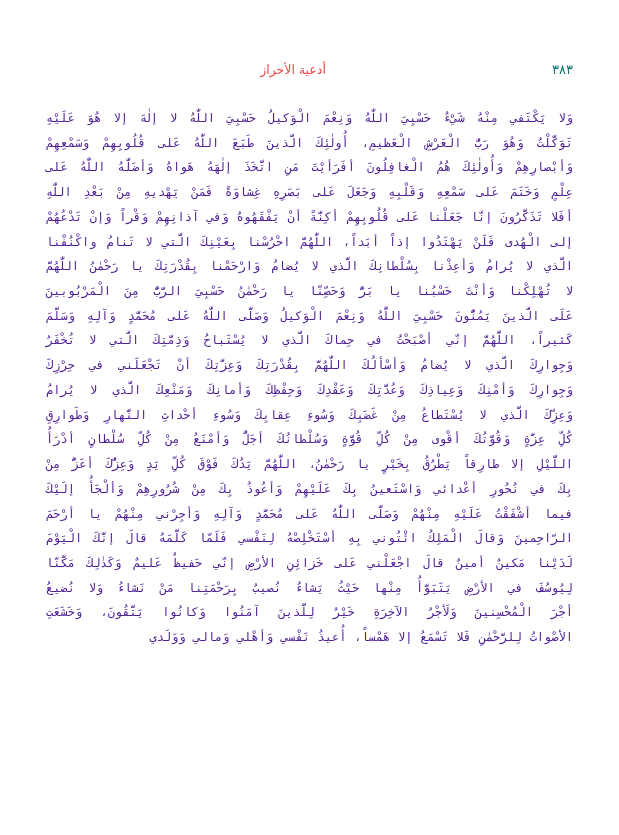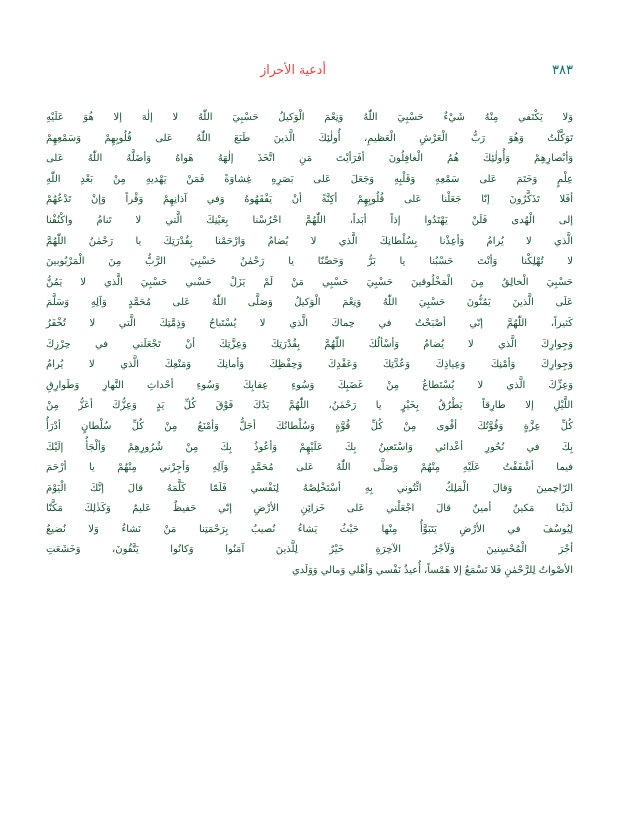--- a/index.html
+++ b/index.html
@@ -45,24 +45,24 @@
     text-align: center;
     flex: 0 0 auto;
     margin-right: auto;
     margin-left: auto;
     transform: translateX(-6px);
   }
   .body-text {
     direction: rtl;
     text-align: justify;
     text-align-last: right;
-    font-family: Liberation Serif, serif;
-    font-size: 10px;
+    font-family: Liberation Mono, monospace;
+    font-size: 12px;
     line-height: 2.06;
-    color: #14532d;
+    color: #4c1d95;
     word-spacing: 0.5px;
   }
   .body-text .line {
     display: block;
     text-align: justify;
     text-align-last: justify;
     white-space: nowrap;
   }
   .body-text .line.last {
     text-align-last: right;
@@ -80,28 +80,27 @@
 
   <div class="body-text">
     <span class="line">وَلا يَكْتَفي مِنْهُ شَيْءٌ حَسْبِيَ اللّٰهُ وَنِعْمَ الْوَكيلُ حَسْبِيَ اللّٰهُ لا إلٰهَ إلا هُوَ عَلَيْهِ</span>
     <span class="line">تَوَكَّلْتُ وَهُوَ رَبُّ الْعَرْشِ الْعَظيمِ، أُولٰئِكَ الَّذينَ طَبَعَ اللّٰهُ عَلى قُلُوبِهِمْ وَسَمْعِهِمْ</span>
     <span class="line">وَأبْصارِهِمْ وَأُولٰئِكَ هُمُ الْغافِلُونَ أفَرَأيْتَ مَنِ اتَّخَذَ إلٰهَهُ هَواهُ وَأضَلَّهُ اللّٰهُ عَلى</span>
     <span class="line">عِلْمٍ وَخَتَمَ عَلى سَمْعِهِ وَقَلْبِهِ وَجَعَلَ عَلى بَصَرِهِ غِشاوَةً فَمَنْ يَهْديهِ مِنْ بَعْدِ اللّٰهِ</span>
     <span class="line">أفَلا تَذَكَّرُونَ إنّا جَعَلْنا عَلى قُلُوبِهِمْ أكِنَّةً أنْ يَفْقَهُوهُ وَفي آذانِهِمْ وَقْراً وَإنْ تَدْعُهُمْ</span>
     <span class="line">إلى الْهُدى فَلَنْ يَهْتَدُوا إذاً أبَداً، اللّٰهُمَّ احْرُسْنا بِعَيْنِكَ الَّتي لا تَنامُ واكْنُفْنا</span>
     <span class="line">الَّذي لا يُرامُ وَأعِذْنا بِسُلْطانِكَ الَّذي لا يُضامُ وَارْحَمْنا بِقُدْرَتِكَ يا رَحْمٰنُ اللّٰهُمَّ</span>
     <span class="line">لا تُهْلِكْنا وَأنْتَ حَسْبُنا يا بَرُّ وَحَصِّنّا يا رَحْمٰنُ حَسْبِيَ الرَّبُّ مِنَ الْمَرْبُوبينَ</span>
-    <span class="line">حَسْبِيَ الْخالِقُ مِنَ الْمَخْلُوقينَ حَسْبِيَ حَسْبِي مَنْ لَمْ يَزَلْ حَسْبي حَسْبِيَ الَّذي لا يَمُنُّ</span>
     <span class="line">عَلَى الَّذينَ يَمُنُّونَ حَسْبِيَ اللّٰهُ وَنِعْمَ الْوَكيلُ وَصَلَّى اللّٰهُ عَلى مُحَمَّدٍ وَآلِهِ وَسَلَّمَ</span>
     <span class="line">كَثيراً، اللّٰهُمَّ إنّي أصْبَحْتُ في حِماكَ الَّذي لا يُسْتَباحُ وَذِمَّتِكَ الَّتي لا تُخْفَرُ</span>
     <span class="line">وَجِوارِكَ الَّذي لا يُضامُ وَأسْألُكَ اللّٰهُمَّ بِقُدْرَتِكَ وَعِزَّتِكَ أنْ تَجْعَلَني في حِرْزِكَ</span>
     <span class="line">وَجِوارِكَ وَأمْنِكَ وَعِياذِكَ وَعُدَّتِكَ وَعَقْدِكَ وَحِفْظِكَ وَأمانِكَ وَمَنْعِكَ الَّذي لا يُرامُ</span>
     <span class="line">وَعِزِّكَ الَّذي لا يُسْتَطاعُ مِنْ غَضَبِكَ وَسُوءِ عِقابِكَ وَسُوءِ أحْداثِ النَّهارِ وَطَوارِقِ</span>
+    <span class="line">كُلِّ عِزَّةٍ وَقُوَّتُكَ أقْوى مِنْ كُلِّ قُوَّةٍ وَسُلْطانُكَ أجَلُّ وَأمْنَعُ مِنْ كُلِّ سُلْطانٍ أدْرَأُ</span>
     <span class="line">اللَّيْلِ إلا طارِقاً يَطْرُقُ بِخَيْرٍ يا رَحْمٰنُ، اللّٰهُمَّ يَدُكَ فَوْقَ كُلِّ يَدٍ وَعِزُّكَ أعَزُّ مِنْ</span>
-    <span class="line">كُلِّ عِزَّةٍ وَقُوَّتُكَ أقْوى مِنْ كُلِّ قُوَّةٍ وَسُلْطانُكَ أجَلُّ وَأمْنَعُ مِنْ كُلِّ سُلْطانٍ أدْرَأُ</span>
     <span class="line">بِكَ في نُحُورِ أعْدائي وَاسْتَعينُ بِكَ عَلَيْهِمْ وَأعُوذُ بِكَ مِنْ شُرُورِهِمْ وَألْجَأُ إلَيْكَ</span>
     <span class="line">فيما أشْفَقْتُ عَلَيْهِ مِنْهُمْ وَصَلَّى اللّٰهُ عَلى مُحَمَّدٍ وَآلِهِ وَأجِرْني مِنْهُمْ يا أرْحَمَ</span>
     <span class="line">الرّاحِمينَ وَقالَ الْمَلِكُ ائْتُوني بِهِ أسْتَخْلِصْهُ لِنَفْسي فَلَمّا كَلَّمَهُ قالَ إنَّكَ الْيَوْمَ</span>
     <span class="line">لَدَيْنا مَكينٌ أمينٌ قالَ اجْعَلْني عَلى خَزائِنِ الأرْضِ إنّي حَفيظٌ عَليمٌ وَكَذٰلِكَ مَكَّنّا</span>
     <span class="line">لِيُوسُفَ في الأرْضِ يَتَبَوَّأُ مِنْها حَيْثُ يَشاءُ نُصيبُ بِرَحْمَتِنا مَنْ نَشاءُ وَلا نُضيعُ</span>
     <span class="line">أجْرَ الْمُحْسِنينَ وَلَأجْرُ الآخِرَةِ خَيْرٌ لِلَّذينَ آمَنُوا وَكانُوا يَتَّقُونَ، وَخَشَعَتِ</span>
     <span class="line last">الأصْواتُ لِلرَّحْمٰنِ فَلا تَسْمَعُ إلا هَمْساً، أُعيذُ نَفْسي وَأهْلي وَمالي وَوَلَدي</span>
   </div>
 
 </div>

